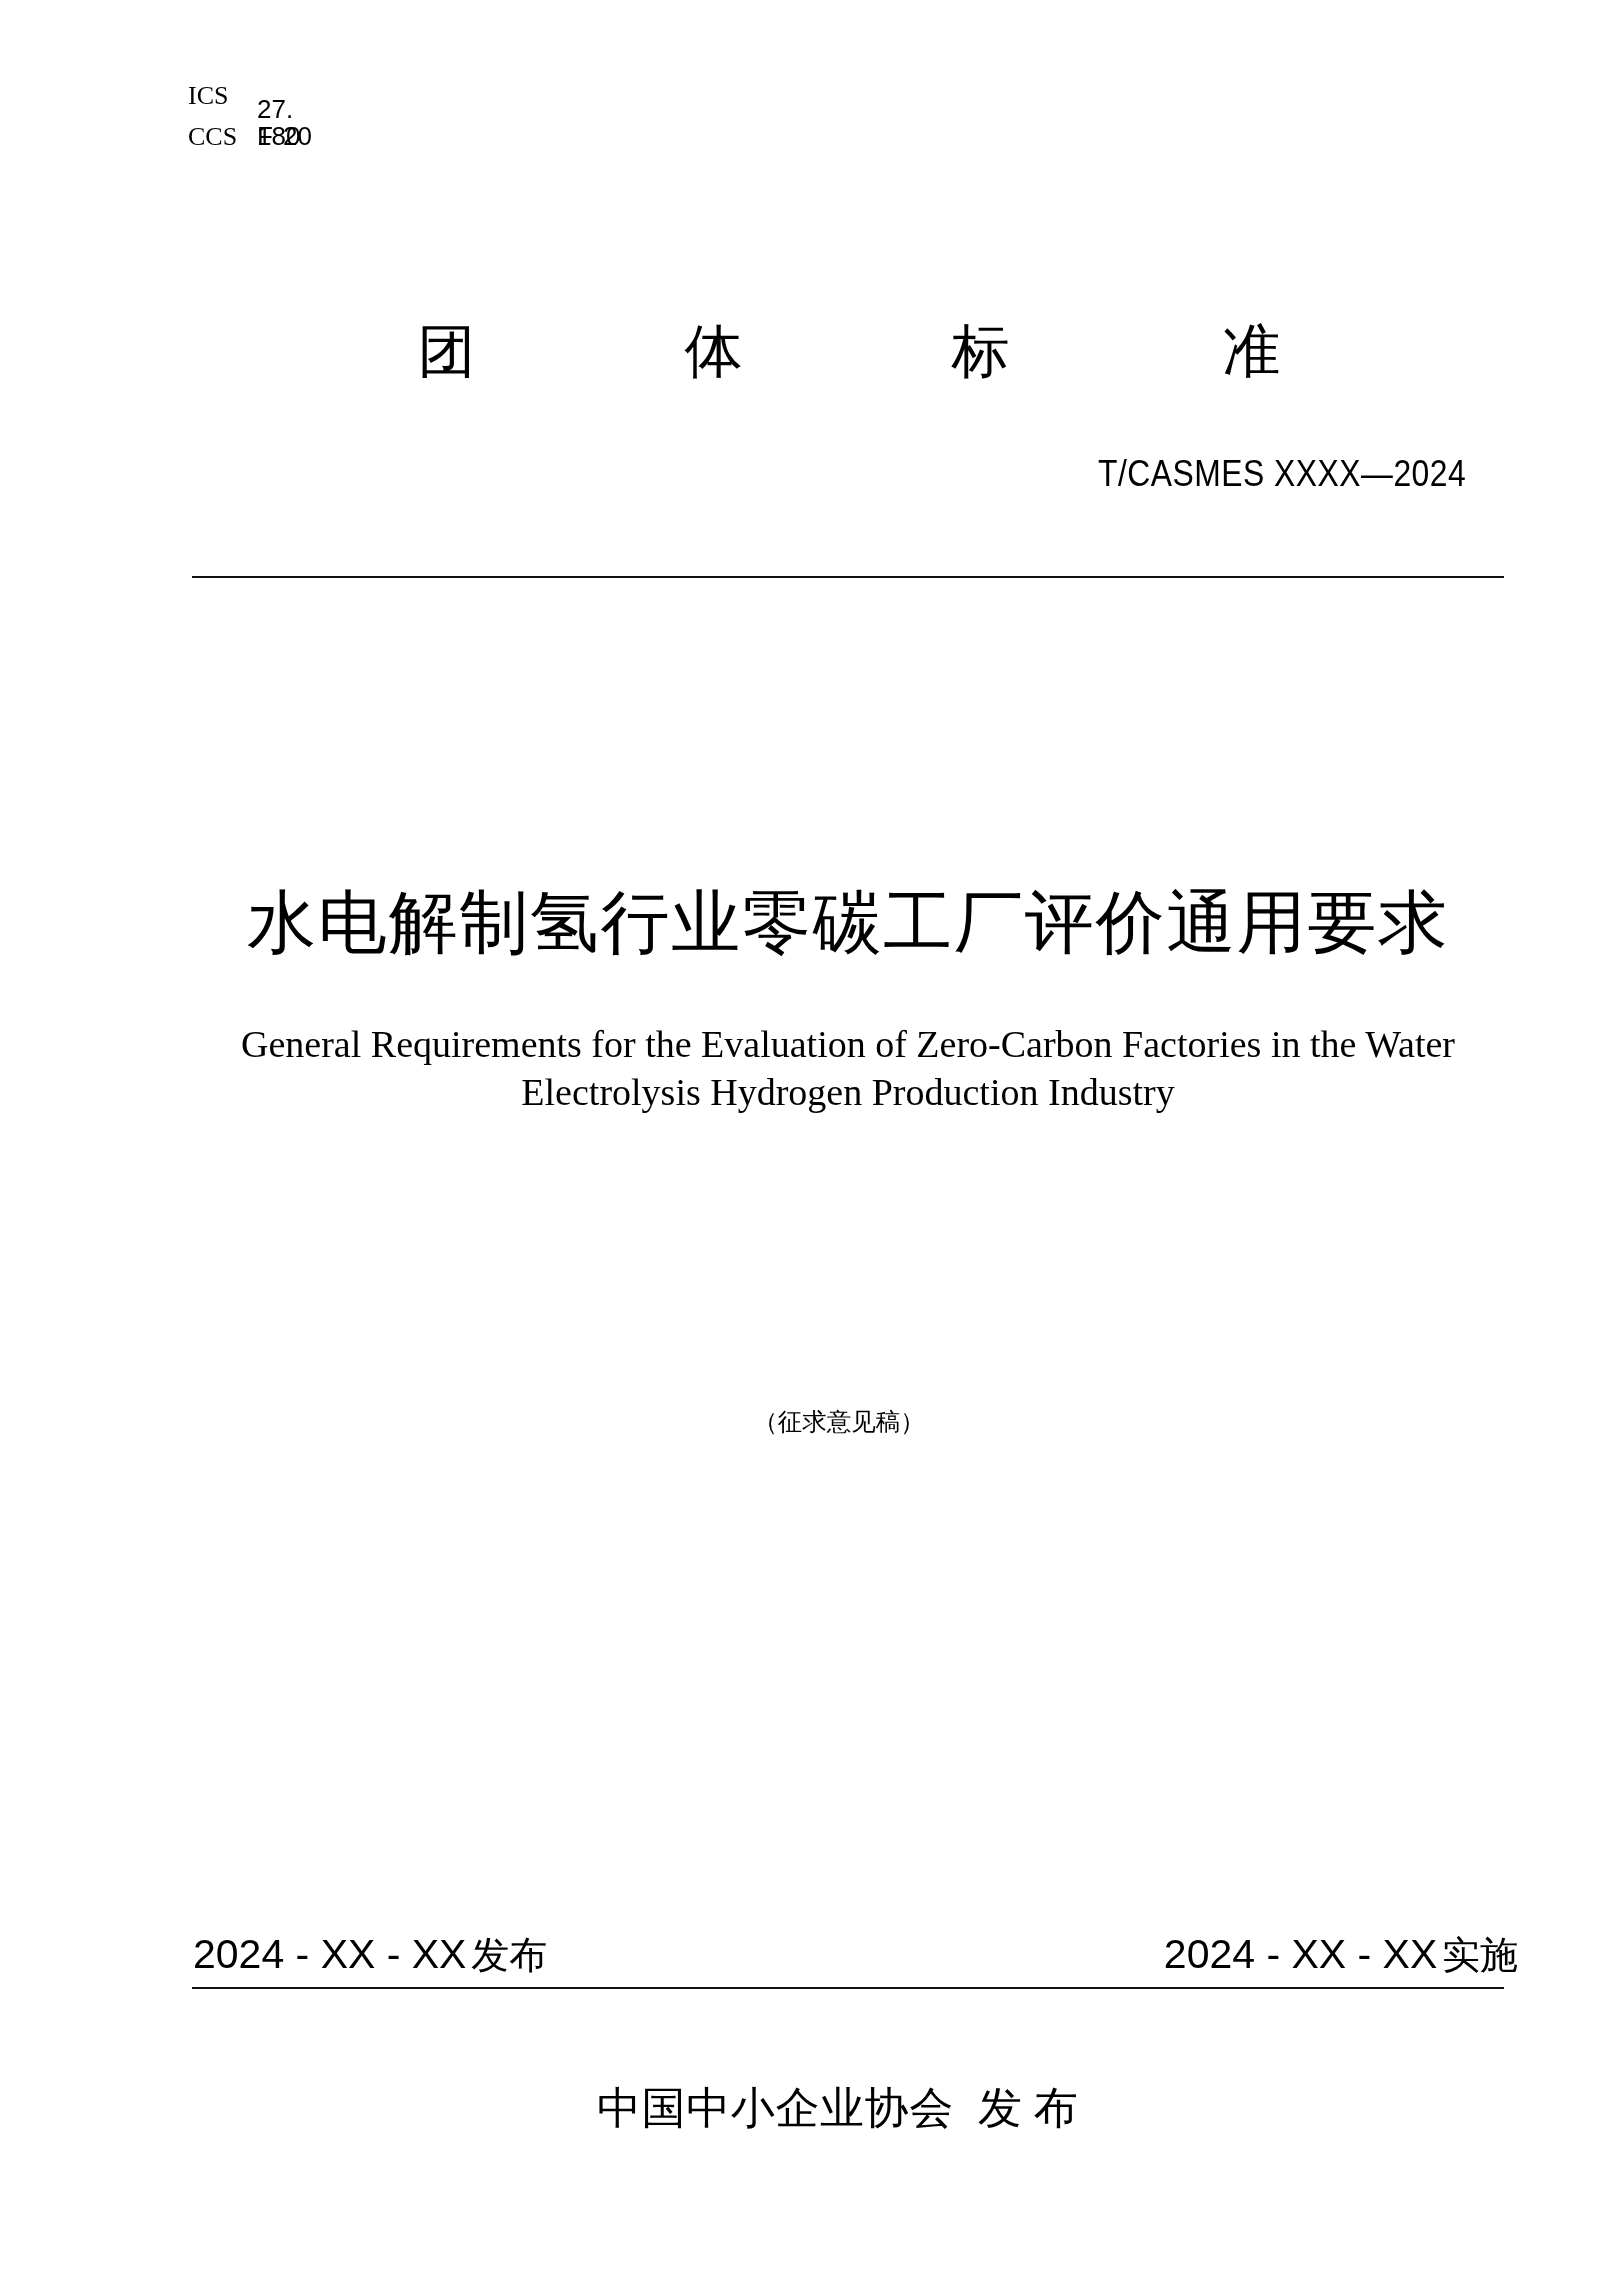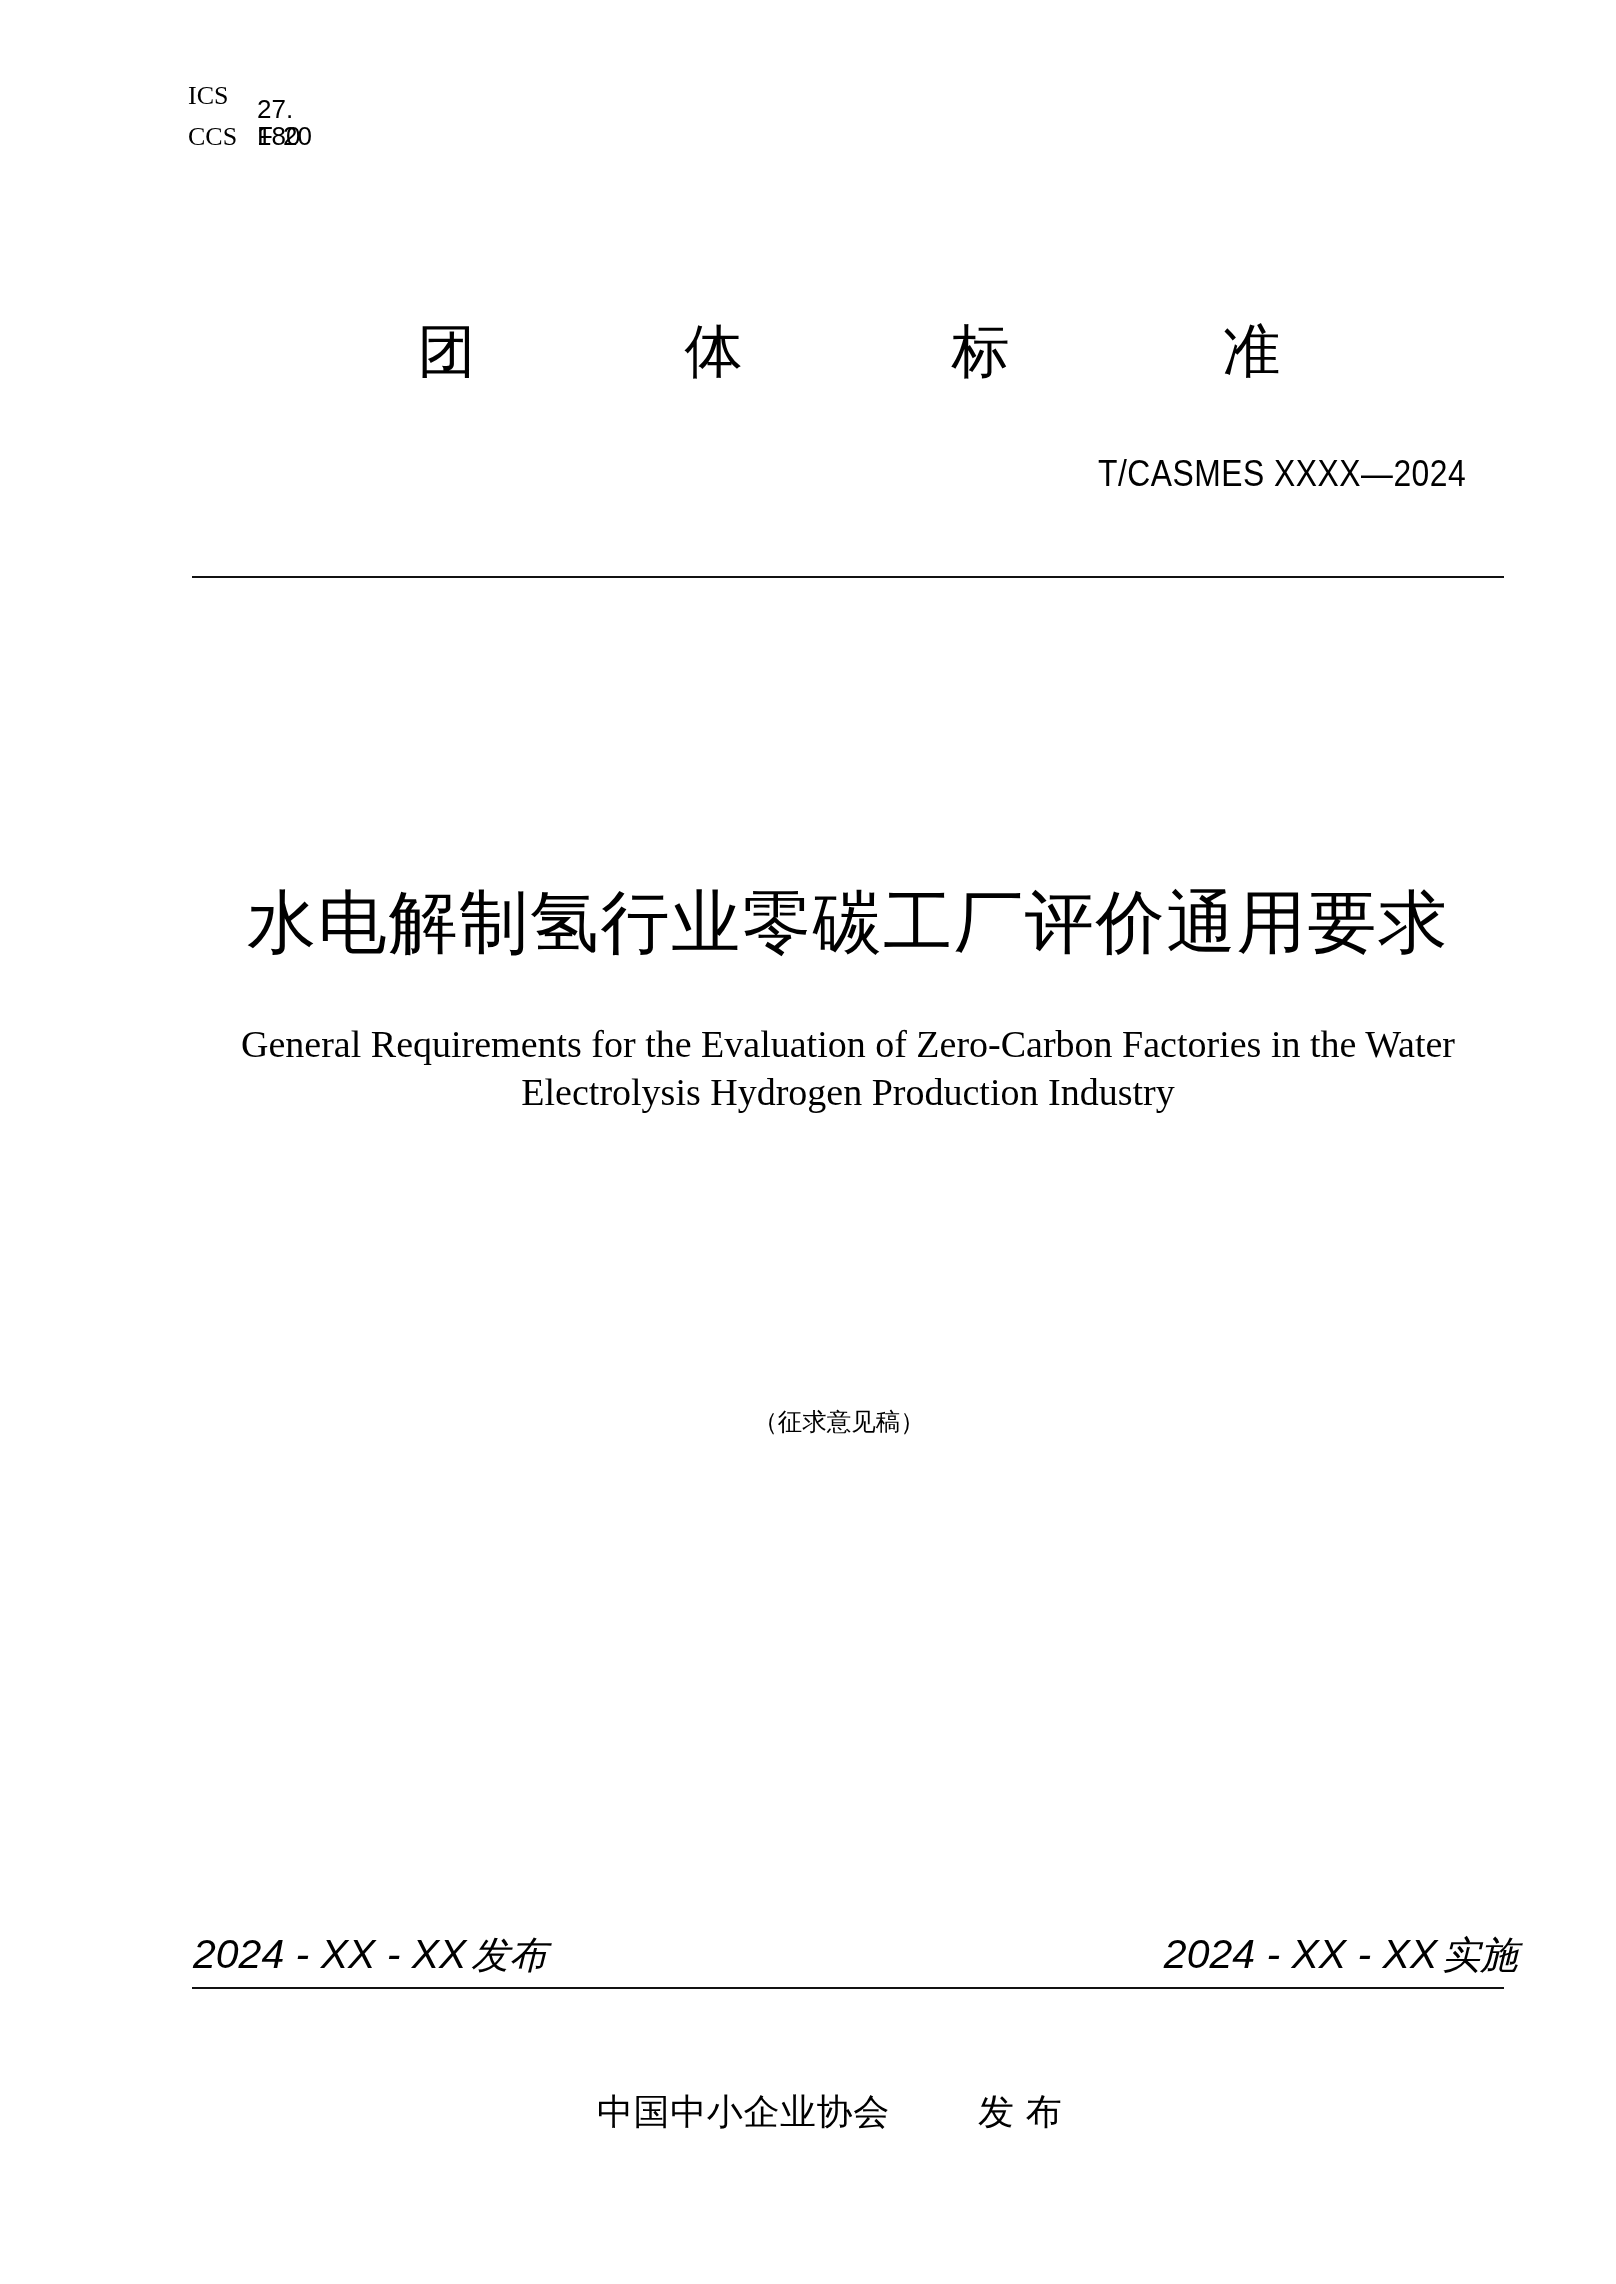--- a/index.html
+++ b/index.html
@@ -108,36 +108,35 @@
       font-size: 24.5px;
       line-height: 35px;
     }
 
     
     .date {
       top: 1933px;
       font-family: "Liberation Sans", sans-serif;
       font-size: 41px;
       line-height: 42px;
-      font-style: italic;
     }
     .date .cjk {
       font-family: "DejaVu Sans", sans-serif;
       font-size: 38px;
       margin-left: 4.7px;
     }
     #publish-date { left: 193px; }
     #implement-date { right: 99px; }
 
     
     #publisher {
       left: 597px;
       top: 2088px;
-      font-family: Liberation Sans, sans-serif;
-      font-size: 36px;
+      font-family: Liberation Mono, monospace;
+      font-size: 44px;
       line-height: 47px;
     }
     #publisher-name { letter-spacing: 0.6px; }
     #publisher-action {
       position: absolute;
       left: 381px;
       top: 0;
       letter-spacing: 11.7px;
     }
   </style>

